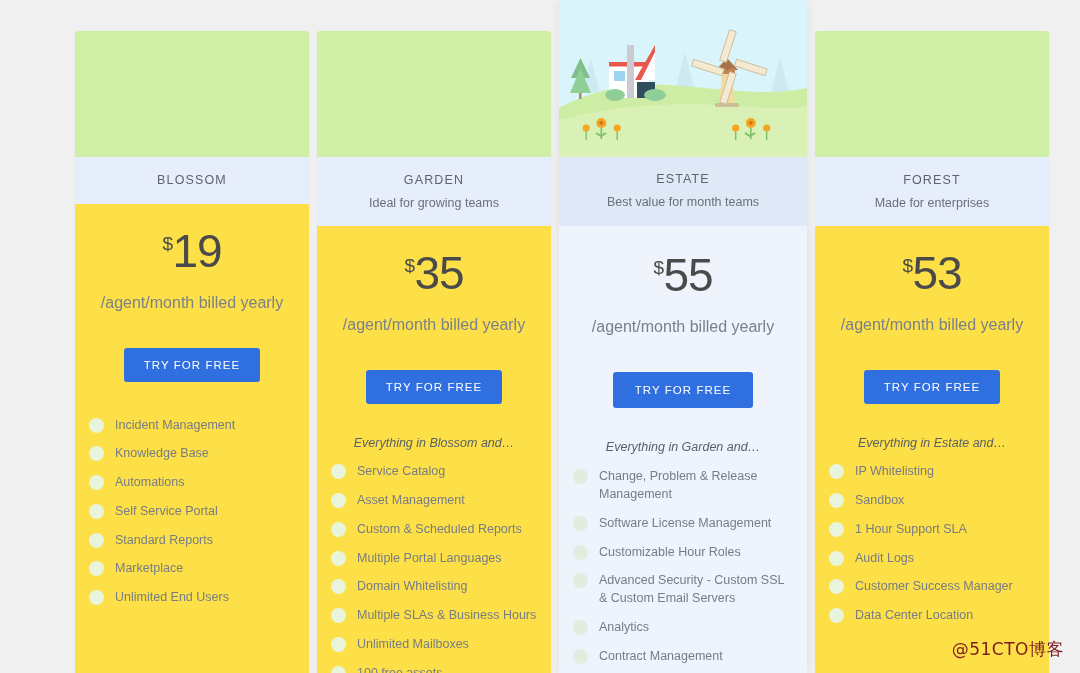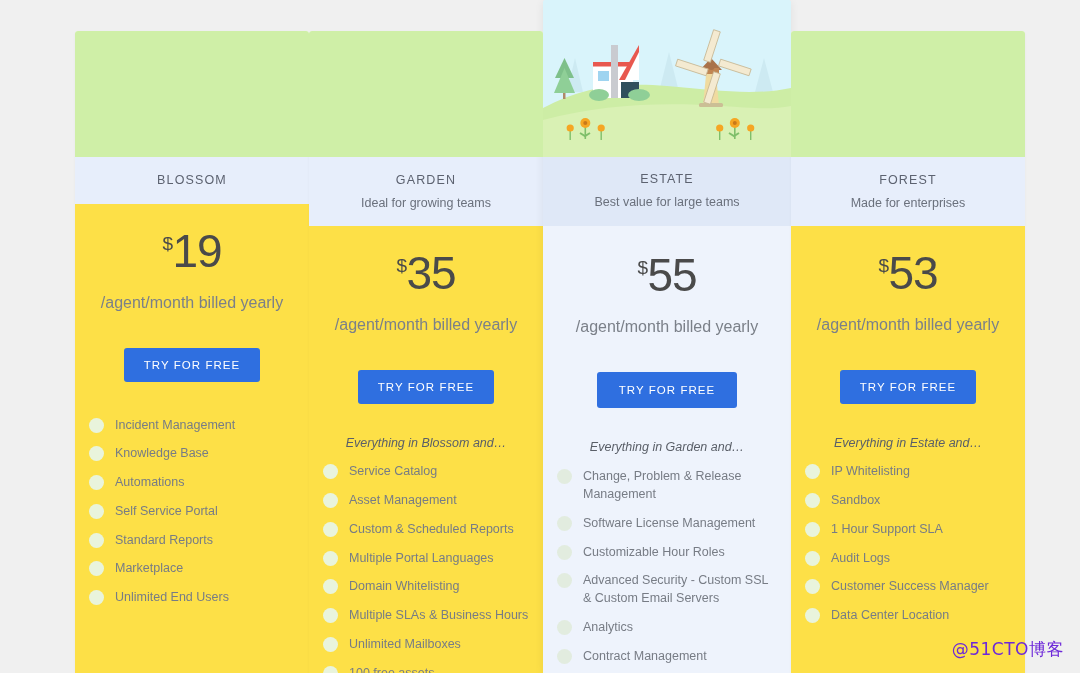--- a/index.html
+++ b/index.html
@@ -17,20 +17,21 @@
   }
 
   #plans {
     position: absolute;
     left: 75px;
     top: 0;
     width: 946px;
     height: 673px;
     display: flex;
     align-items: flex-start;
+    gap: 8px;
   }
 
   .plan {
     width: 234px;
     flex: 0 0 234px;
     background: #ffffff;
     border-radius: 3px 3px 0 0;
     margin-top: 31px;
     height: 642px;
     display: flex;
@@ -167,21 +168,21 @@
     line-height: 1.42;
     padding-left: 11px;
   }
 
   
   #watermark {
     position: absolute;
     right: 16px;
     bottom: 12px;
     font-size: 17px;
-    color: #6d28d9;
+    color: #7f1d1d;
     letter-spacing: 0.5px;
     font-family: "DejaVu Sans", sans-serif;
     z-index: 50;
     pointer-events: none;
   }
 </style>
 </head>
 <body>
 
 <div id="plans">
@@ -338,21 +339,21 @@
       <rect x="176" y="130" width="1.4" height="10" fill="#7fbf6a"></rect>
       <circle cx="176.7" cy="128" r="3.6" fill="#f5a623"></circle>
       <rect x="207" y="130" width="1.4" height="10" fill="#7fbf6a"></rect>
       <circle cx="207.7" cy="128" r="3.6" fill="#f5a623"></circle>
       <path d="M186,133 L191,136 L196,133" stroke="#7fbf6a" stroke-width="2" fill="none"></path>
     </g>
   </svg>
       </div>
       <div class="phead">
         <div class="pname">ESTATE</div>
-        <div class="ptag">Best value for large teams</div>
+        <div class="ptag">Best value for month teams</div>
       </div>
       <div class="pbody">
         <div class="price"><span class="cur">$</span><span class="amt">55</span></div>
         <div class="billing">/agent/month billed yearly</div>
         <div class="cta-wrap"><button class="cta">TRY FOR FREE</button></div>
         <div class="everything">Everything in Garden and…</div>
         <ul class="features">
           <li class="feat">
             <span class="dot"></span>
             <span class="ftext">Change, Problem &amp; Release Management</span>

